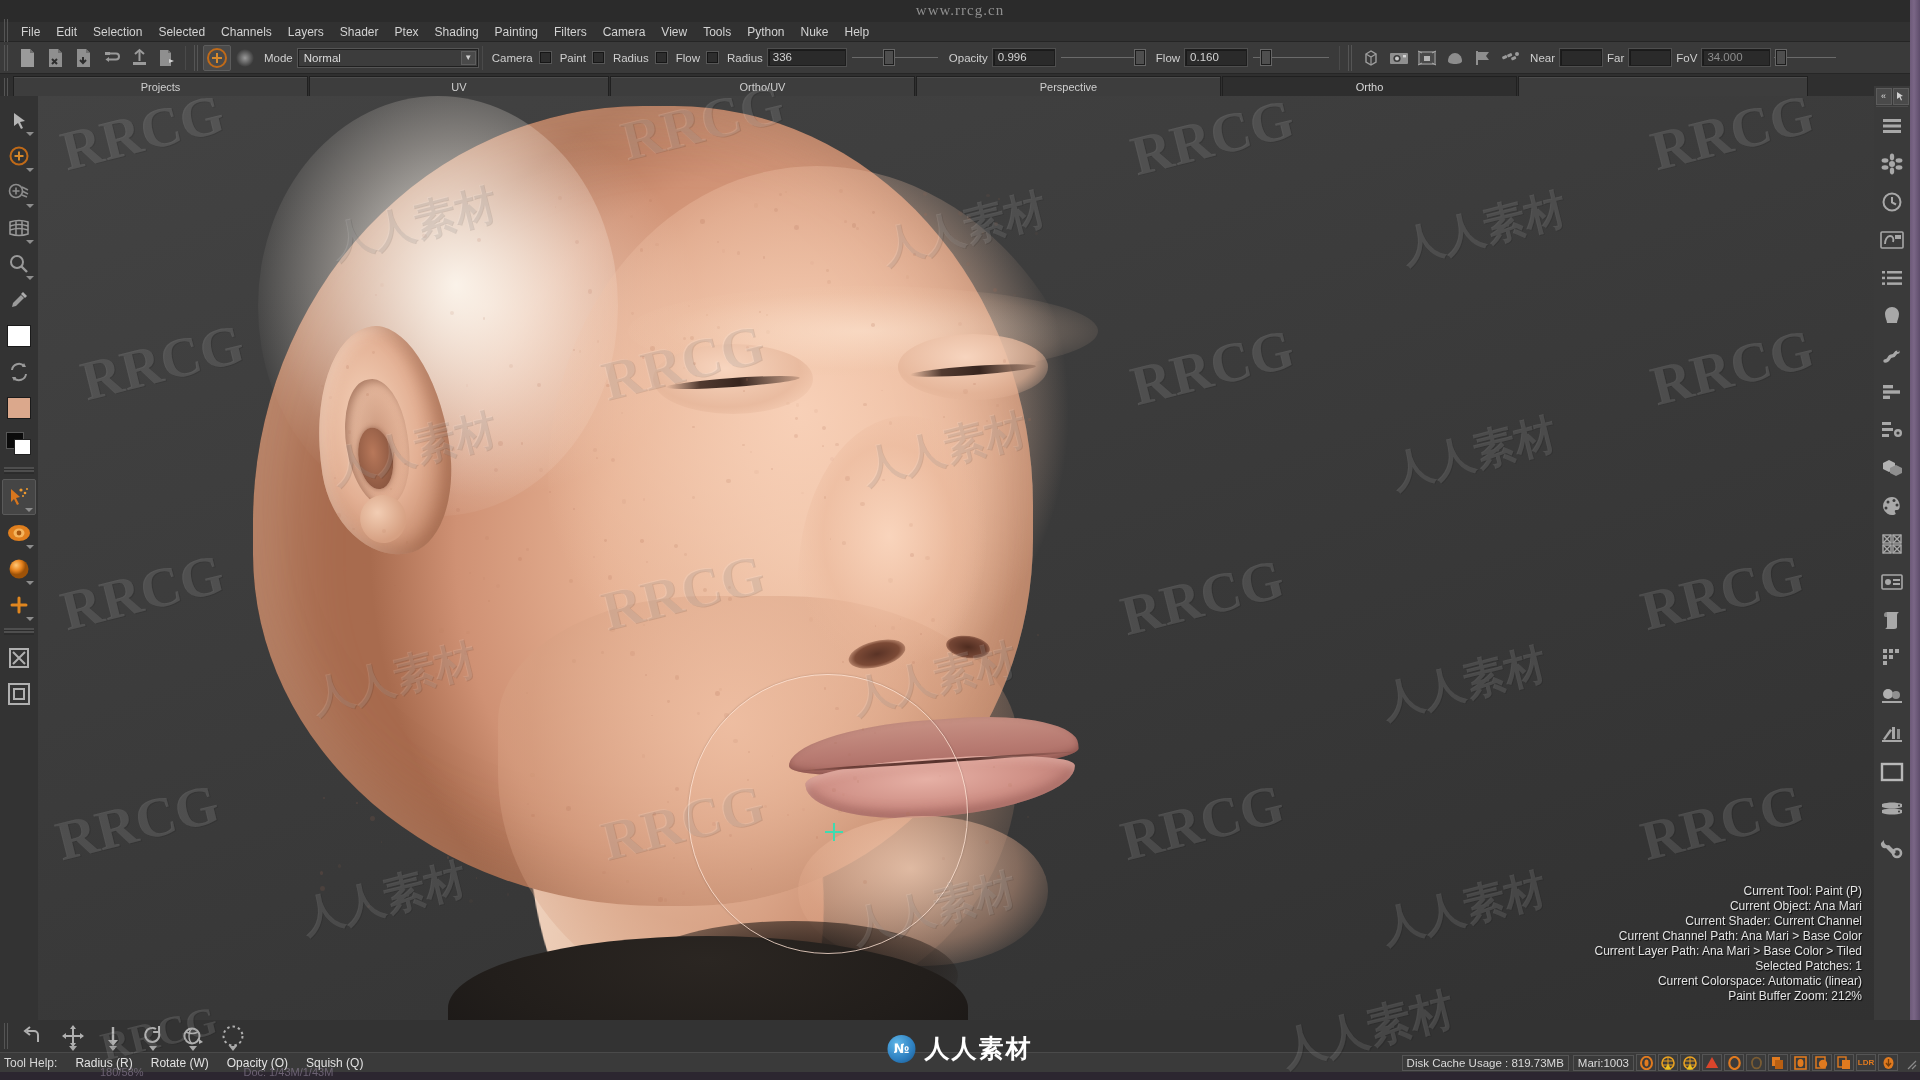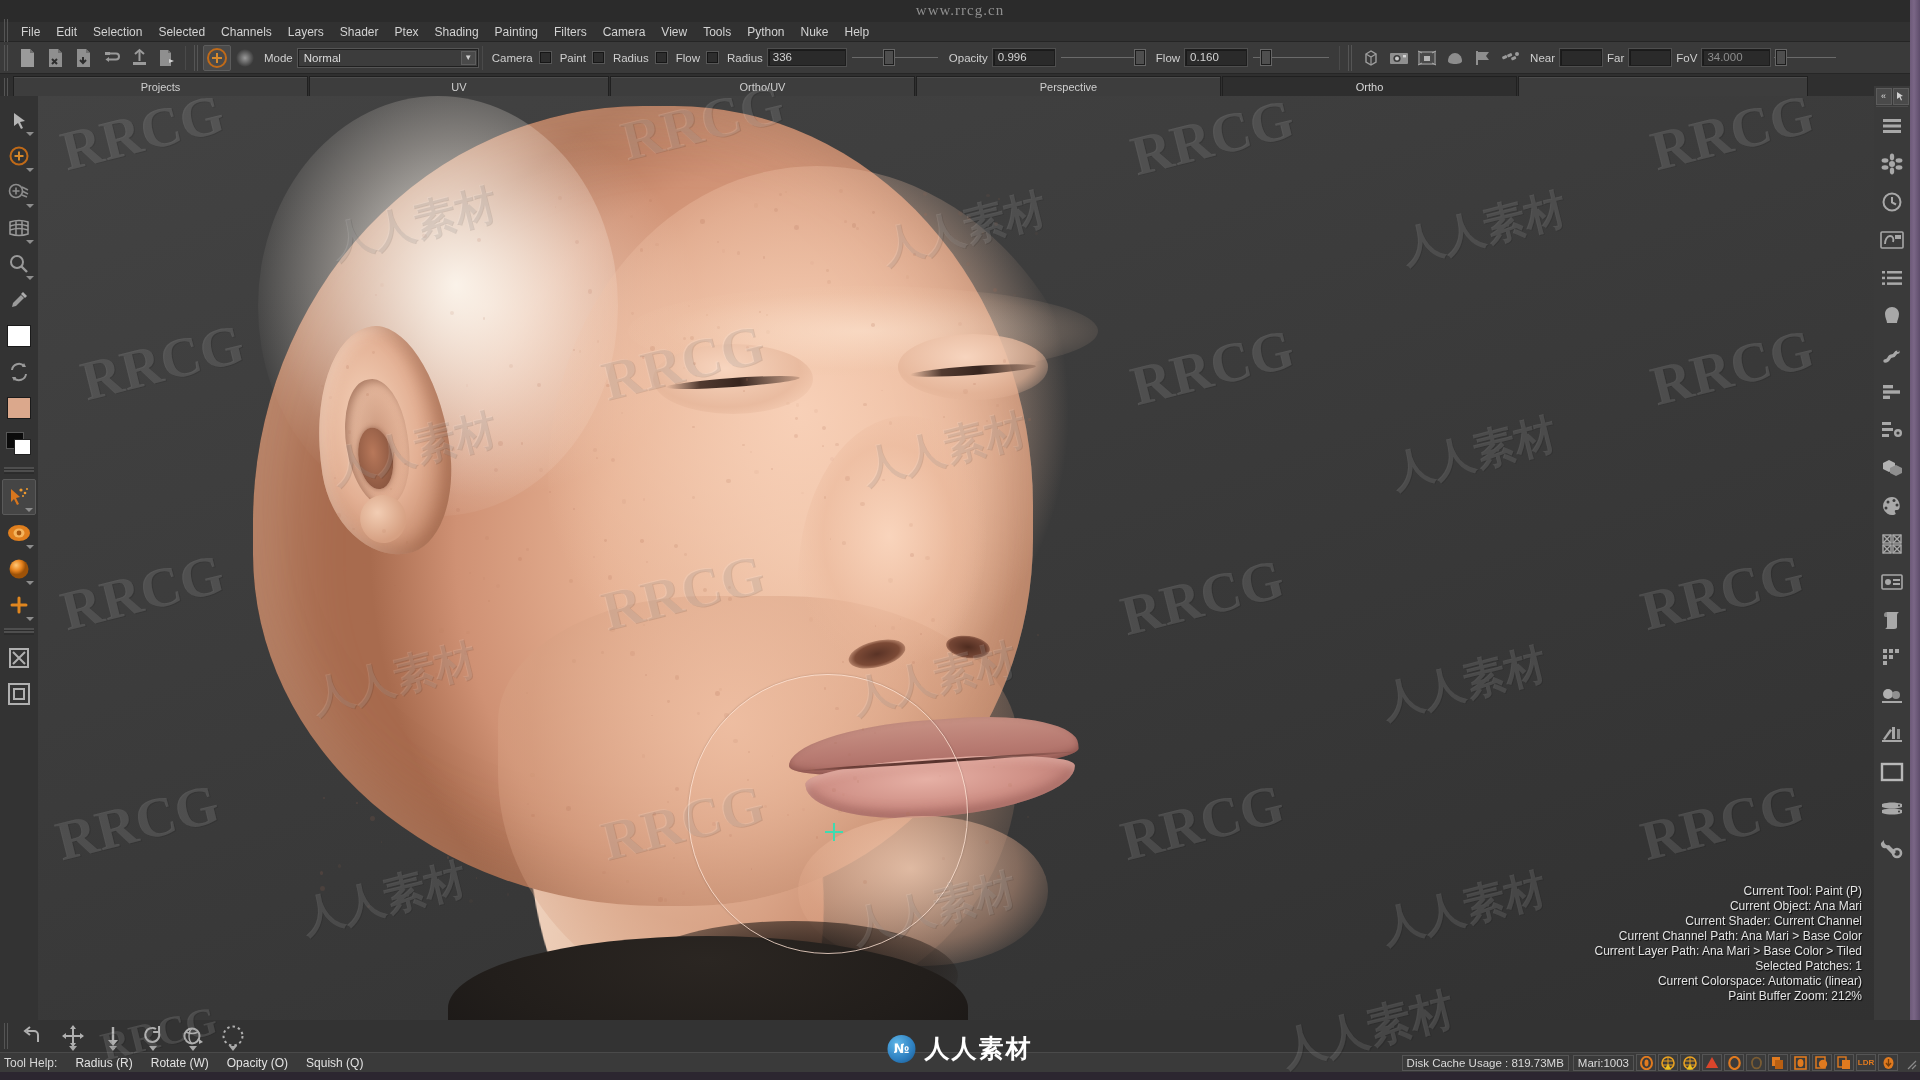--- a/index.html
+++ b/index.html
@@ -1367,20 +1367,24 @@
         <svg width="14" height="14" viewBox="0 0 14 14">
             <g stroke="#8a8a8a" stroke-width="1.2">
               <path d="M13 5L5 13M13 9l-4 4"></path>
             </g>
           </svg>
       </div>
     </div>
   </div>
 
   <div class="bottom-bg"></div>
+  <div class="ghost-row">
+    <span style="margin-left:100px;">180/58%</span>
+    <span style="margin-left:100px;">Doc: 1/43M/1/43M</span>
+  </div>
 
   <div class="wm-top">www.rrcg.cn</div>
   <div class="wm-center-logo">
     <div class="badge">№</div>
     <div class="txt">人人素材</div>
   </div>
   <div id="wm-layer" style="position: absolute; left: 0px; top: 0px; width: 1920px; height: 1080px; pointer-events: none; z-index: 50;">
       <div class="wm" style="left: 60px; top: 100px; font-size: 56px;">RRCG</div>
       <div class="wm wm-cn" style="left: 330px; top: 195px; font-size: 42px;">人人素材</div>
       <div class="wm" style="left: 620px; top: 90px; font-size: 56px;">RRCG</div>

